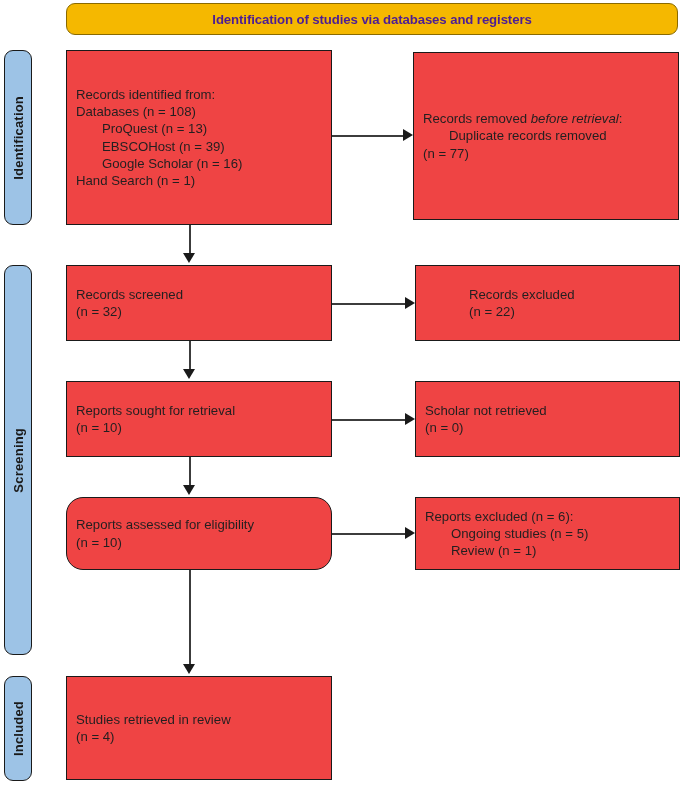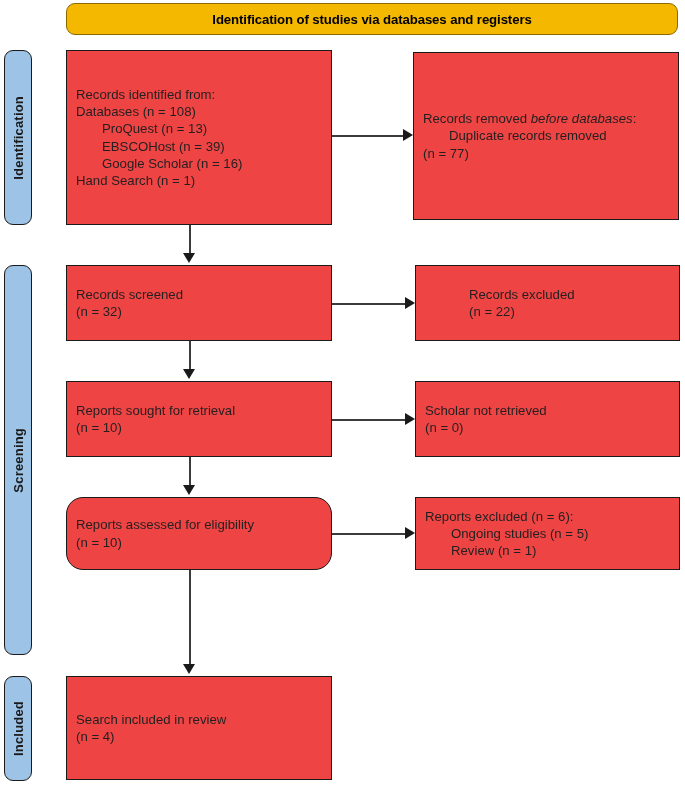--- a/index.html
+++ b/index.html
@@ -25,21 +25,21 @@
     border:1.5px solid #8a6a00;
     border-radius:9px;
     display:flex;
     align-items:center;
     justify-content:center;
     box-sizing:border-box;
   }
   .banner span{
     font-size:13.2px;
     font-weight:bold;
-    color:#000000;
+    color:#4c1d95;
     letter-spacing:-0.1px;
     white-space:nowrap;
   }
 
   
   .stage{
     position:absolute;
     left:4px;
     width:28px;
     background:#9DC3E6;
@@ -130,21 +130,21 @@
       <span>Databases (n = 108)</span><br>
       <span class="ind">ProQuest (n = 13)</span>
       <span class="ind">EBSCOHost (n = 39)</span>
       <span class="ind">Google Scholar (n = 16)</span>
       <span>Hand Search (n = 1)</span>
     </div>
   </div>
 
   <div class="box" style="left:413px;top:52px;width:266px;height:168px;">
     <div class="txt">
-      <span>Records removed </span><span class="it">before databases</span><span>:</span><br>
+      <span>Records removed </span><span class="it">before retrieval</span><span>:</span><br>
       <span class="ind">Duplicate records removed</span>
       <span>(n = 77)</span>
     </div>
   </div>
 
   <div class="box" style="left:66px;top:265px;width:266px;height:76px;">
     <div class="txt">
       <span>Records screened</span><br>
       <span>(n = 32)</span>
     </div>
@@ -181,21 +181,21 @@
   <div class="box" style="left:415px;top:497px;width:265px;height:73px;">
     <div class="txt">
       <span>Reports excluded (n = 6):</span><br>
       <span class="ind">Ongoing studies (n = 5)</span>
       <span class="ind">Review (n = 1)</span>
     </div>
   </div>
 
   <div class="box" style="left:66px;top:676px;width:266px;height:104px;">
     <div class="txt">
-      <span>Search included in review</span><br>
+      <span>Studies retrieved in review</span><br>
       <span>(n = 4)</span>
     </div>
   </div>
 
   <div class="hline" style="left:332px;top:135px;width:72px;"></div>
   <div class="arrow-right" style="left:403px;top:128.5px;"></div>
 
   <div class="vline" style="left:189px;top:225px;height:30px;"></div>
   <div class="arrow-down" style="left:183px;top:253px;"></div>
 

